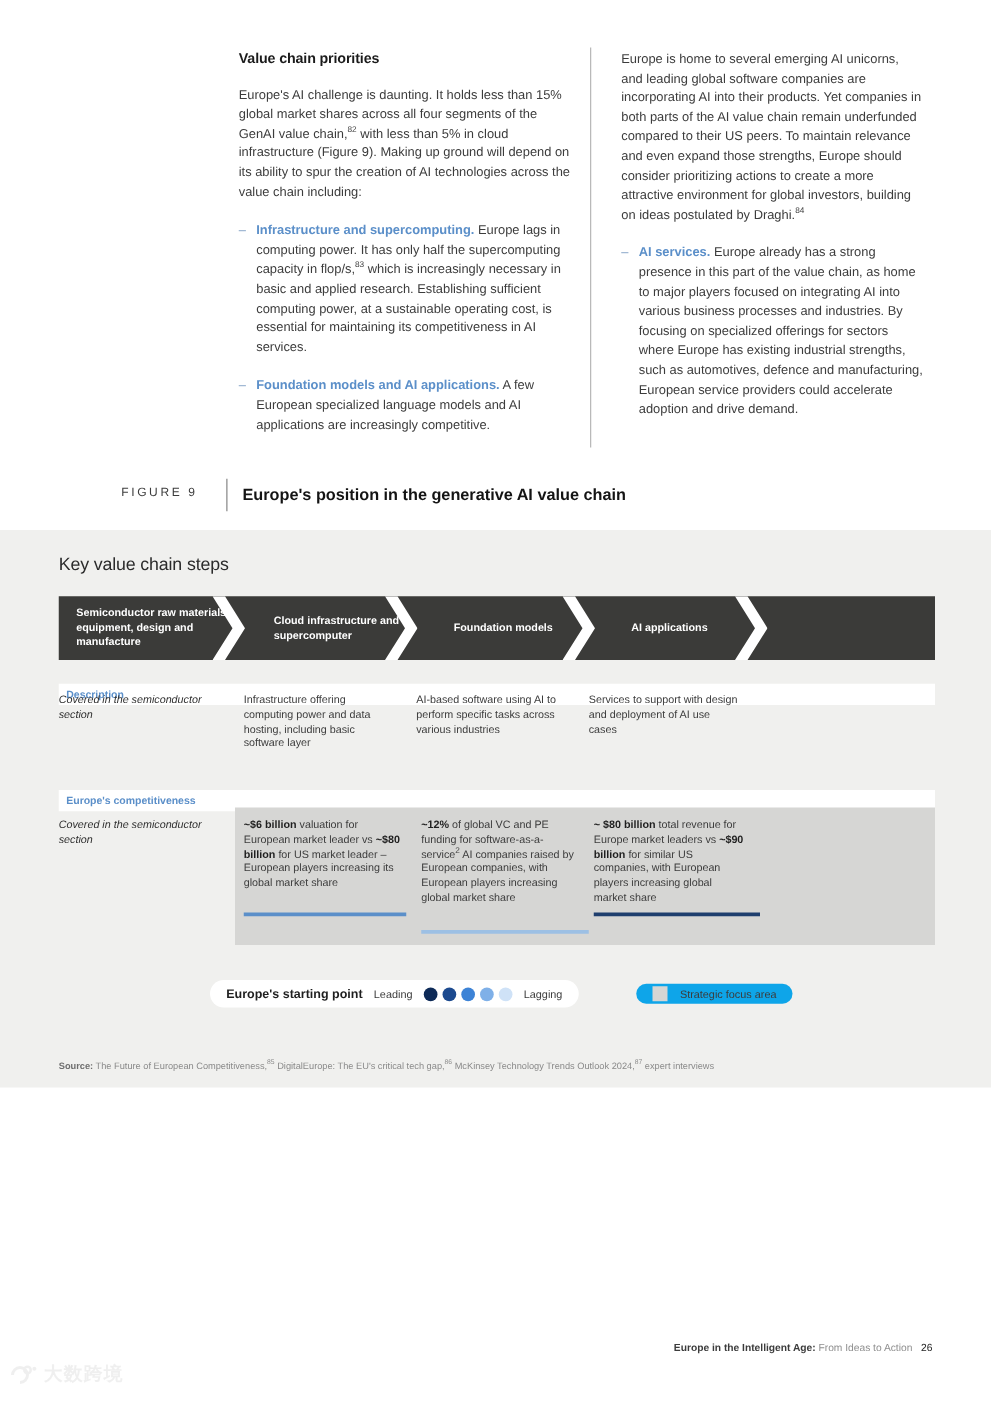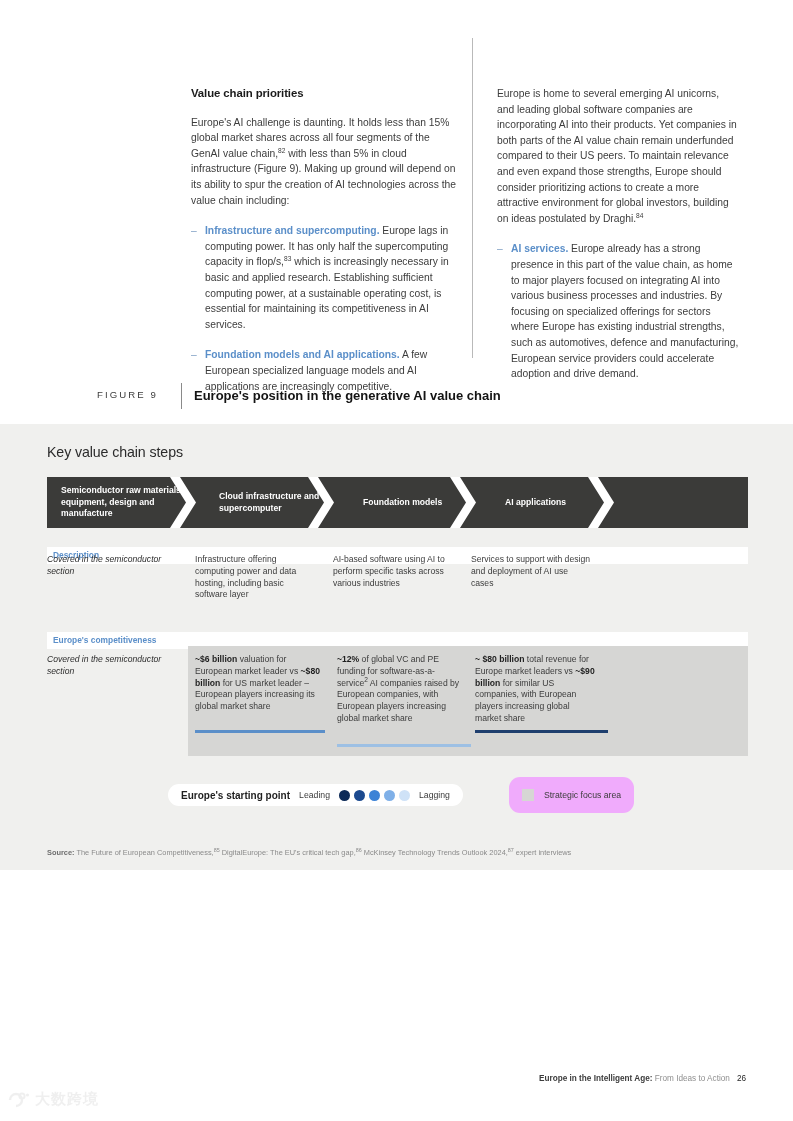--- a/index.html
+++ b/index.html
@@ -21,21 +21,20 @@
     position: absolute;
     left: 0; top: 0;
     width: 793px;
     height: 370px;
   }
   .col {
     position: absolute;
     font-size: 10.3px;
     line-height: 15.6px;
     color: #3c3c3c;
-    margin-top: 46px;
   }
   .col-left  { left: 191px; top: 40px;  width: 268px; }
   .col-right { left: 497px; top: 40px;  width: 242px; }
 
   .col-divider {
     position: absolute;
     left: 472px; top: 38px;
     width: 1px; height: 320px;
     background: #b9b9b9;
   }
@@ -253,23 +252,23 @@
   .legend-word {
     font-size: 8.7px;
     color: #3c3c3c;
   }
   .dots { display: flex; align-items: center; gap: 4px; }
   .dot {
     width: 11px; height: 11px;
     border-radius: 50%;
   }
   .legend-pill2 {
-    background: #f0abfc;
+    background: #0ea5e9;
     border-radius: 11px;
-    height: 36px;
+    height: 16px;
     display: flex;
     align-items: center;
     padding: 0 13px;
     gap: 10px;
     margin-left: 46px;
   }
   .sq {
     width: 12px; height: 12px;
     background: #d6d6d4;
   }

